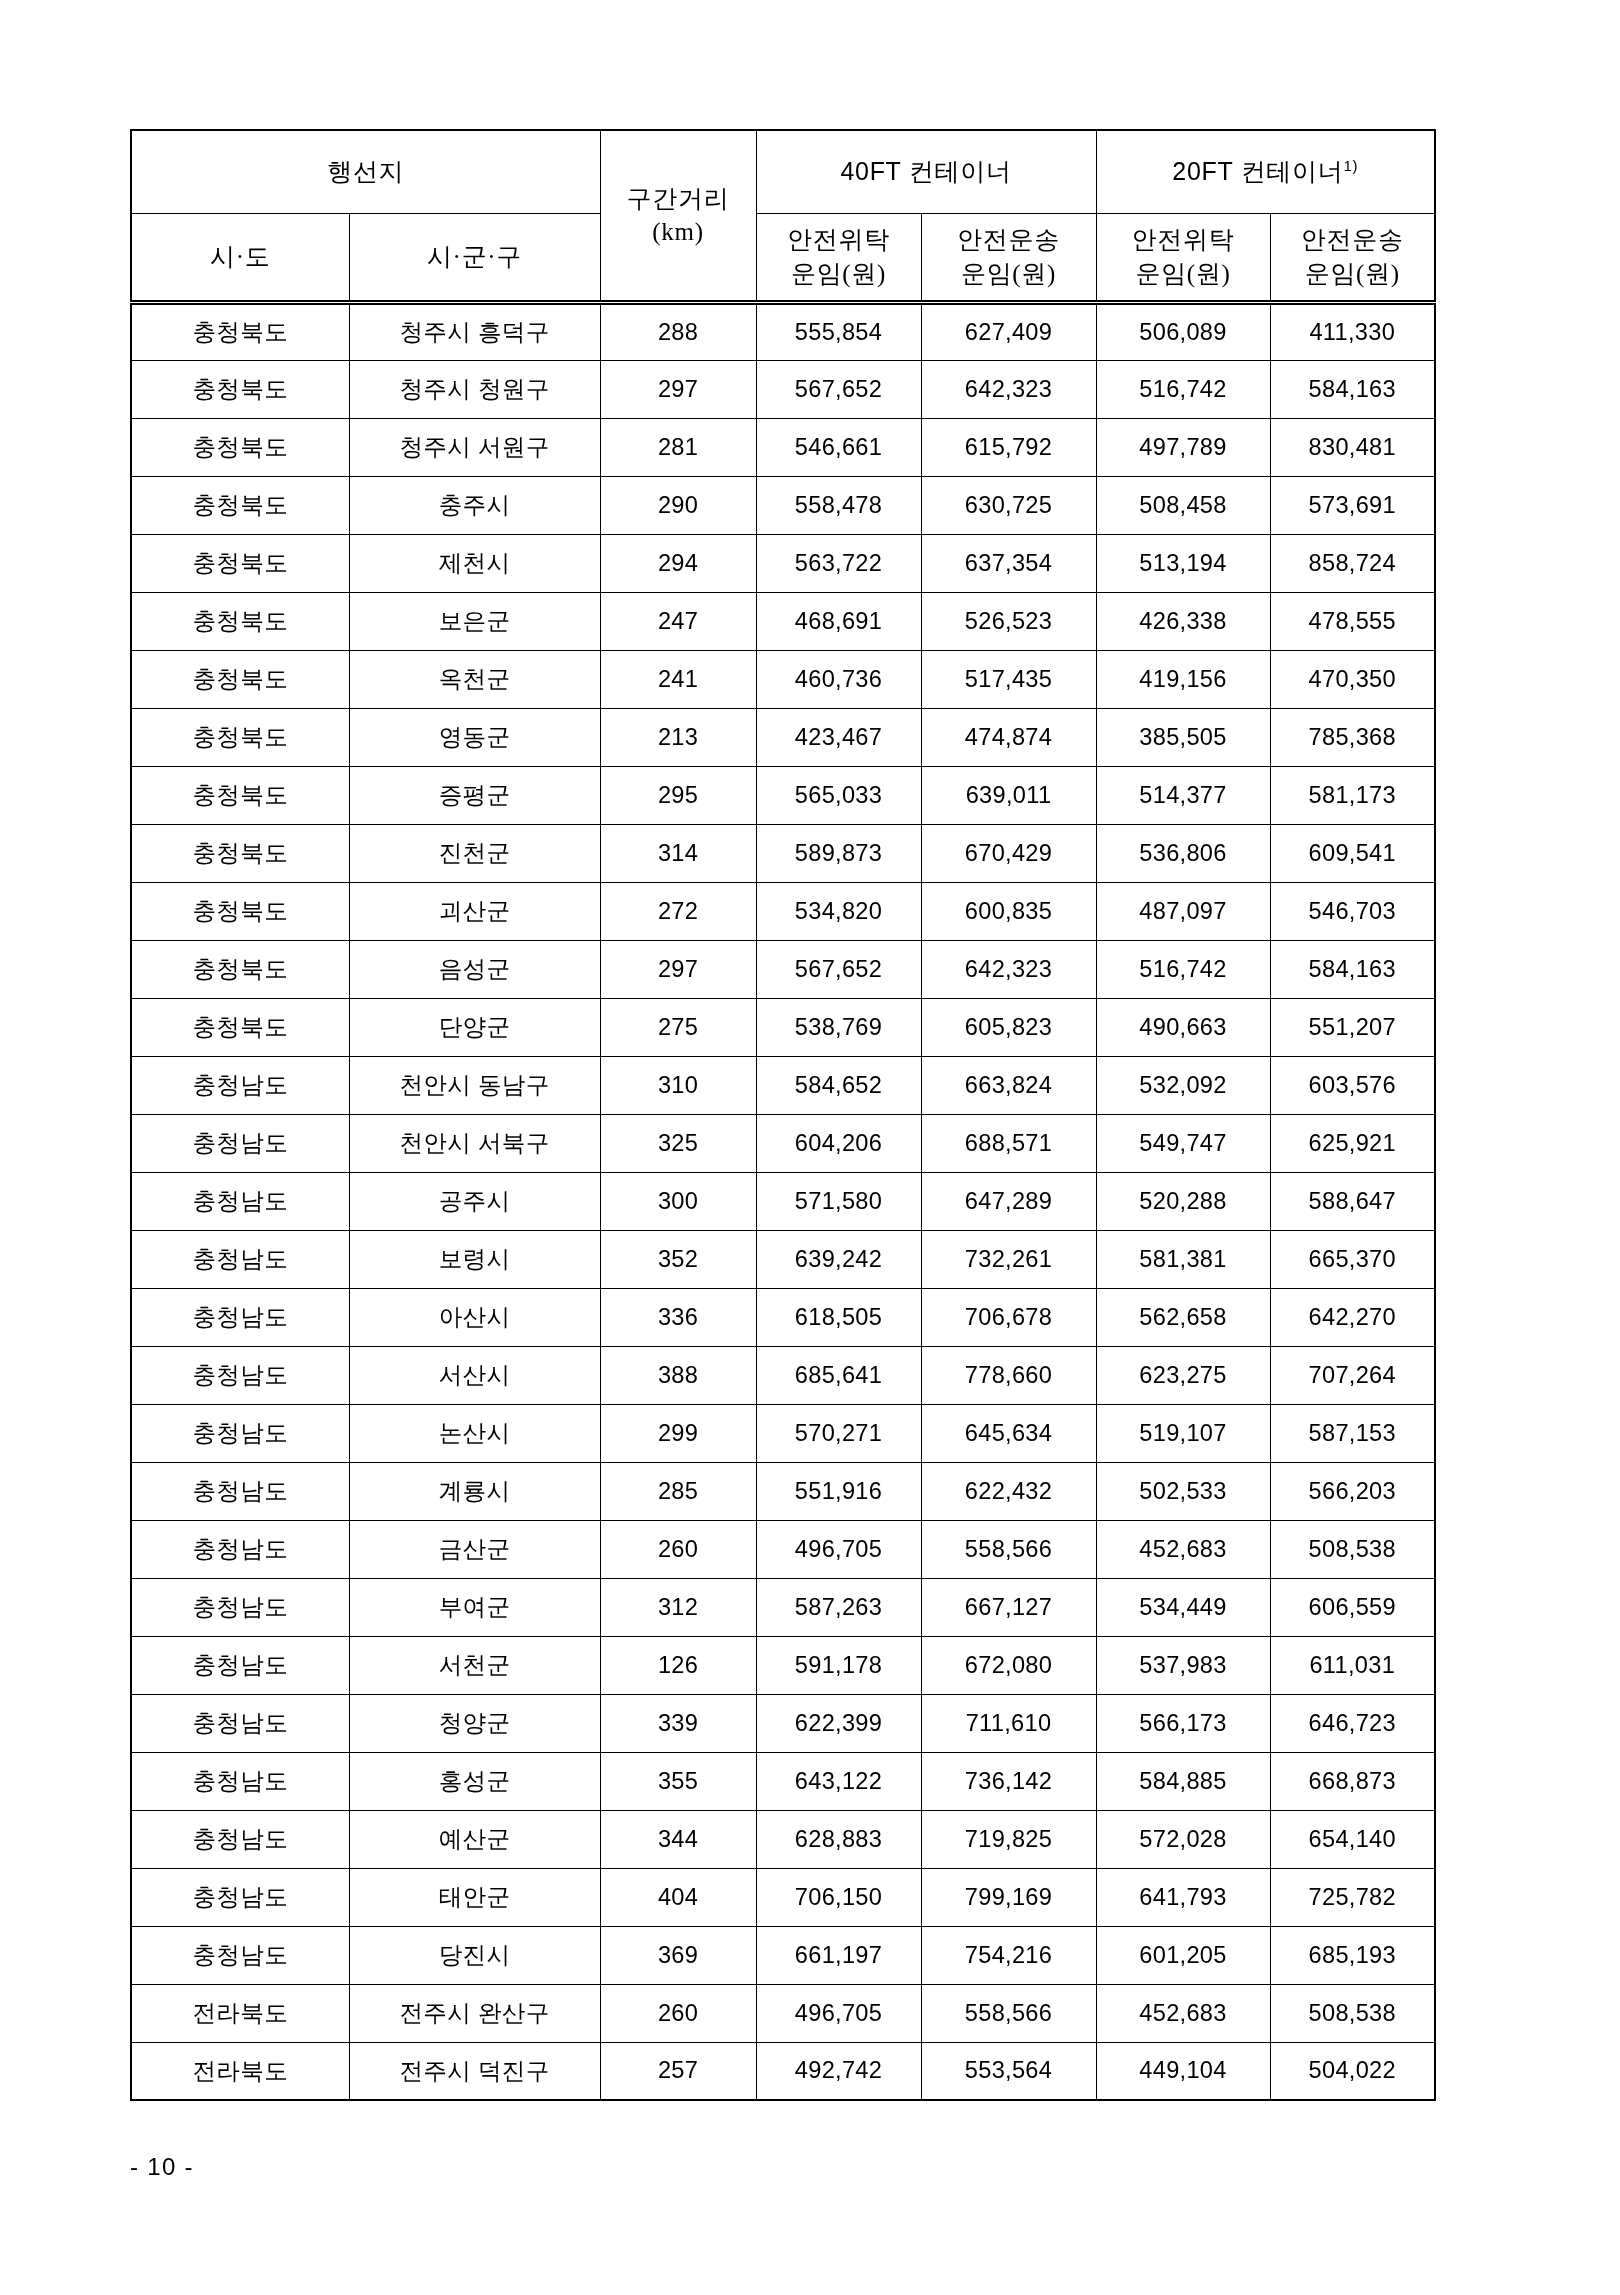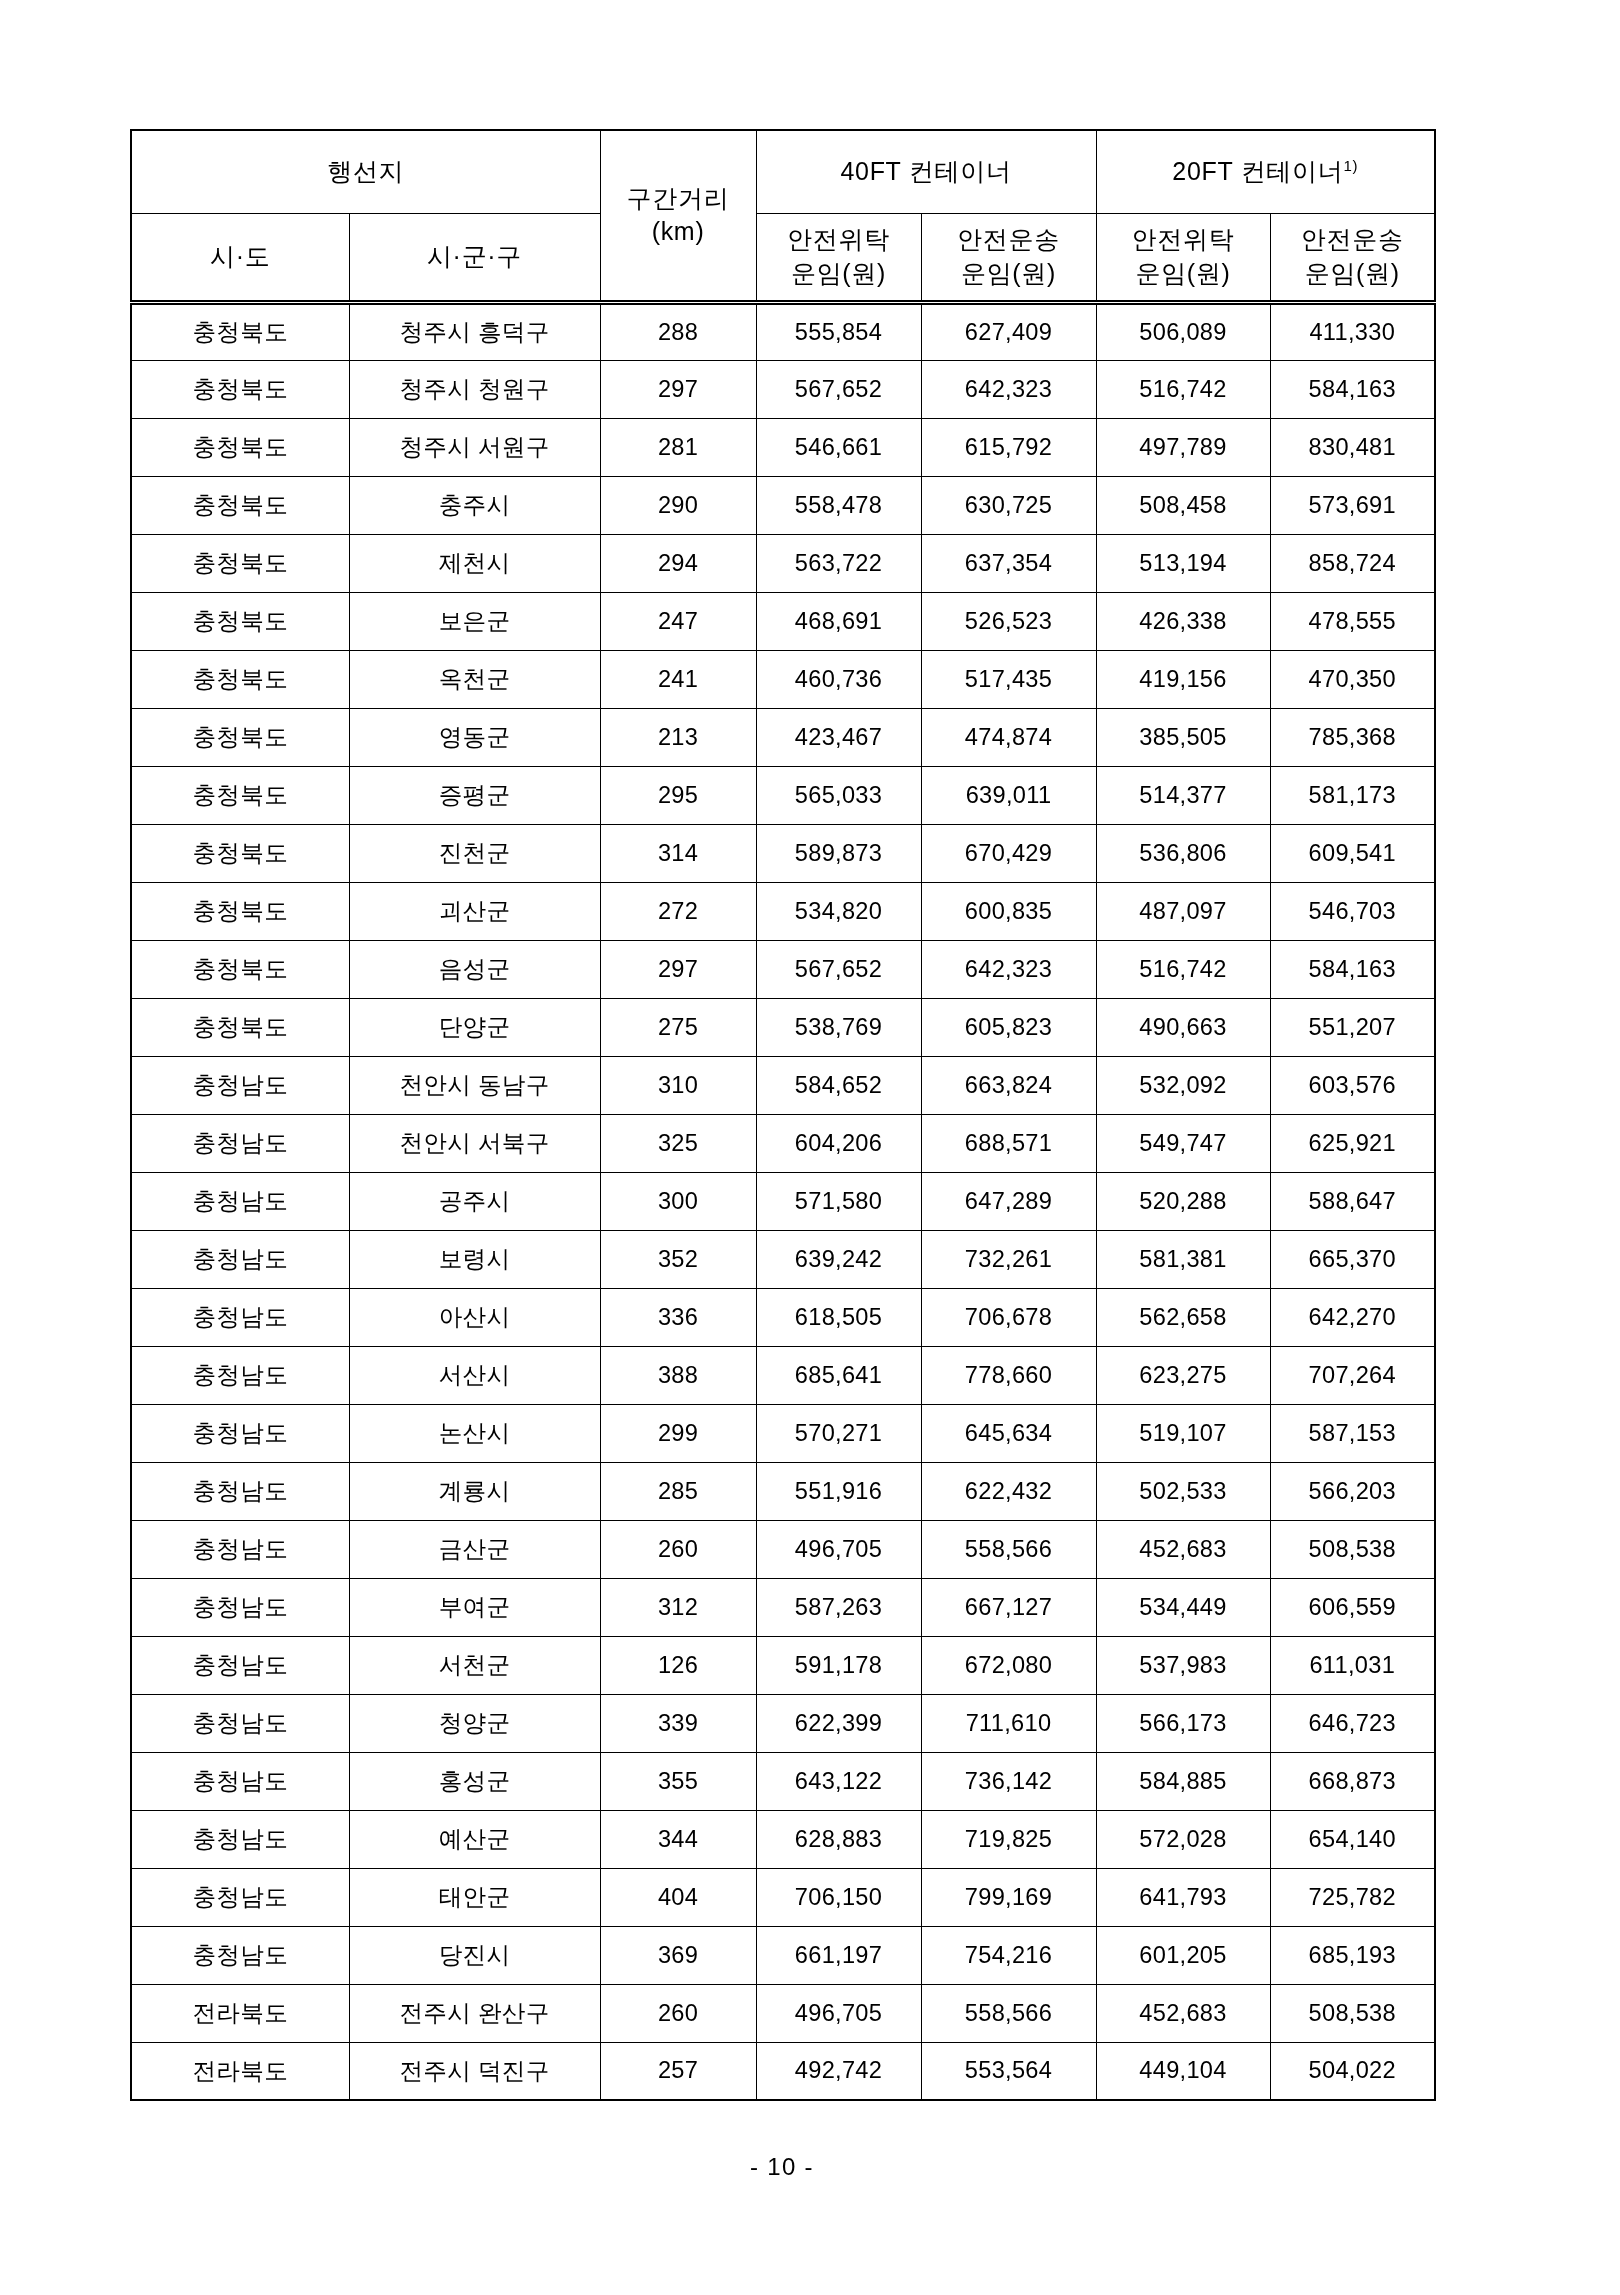--- a/index.html
+++ b/index.html
@@ -31,39 +31,39 @@
   }
   thead th {
     font-size:25px;
     line-height:1.35;
     letter-spacing:0.7px;
   }
   thead tr.h1 { height:83px;margin-top:46px; }
   thead tr.h2 { height:89px; }
   thead tr.h2 th, thead th.dist-cell {
     border-bottom:5.2px double #000000;
+    font-family:Liberation Serif, serif;
   }
   .pre { white-space:pre-line; }
   tbody tr { height:58px; }
   tbody td {
     font-size:23.6px;
     letter-spacing:0.3px;
   }
   tbody tr:last-child td { border-bottom:2.6px solid #000000; }
   sup.fn {
     font-size:15px;
     vertical-align:super;
     line-height:0;
   }
   .pageno {
     position:absolute;
     left:130px;
     width:1304px;
     top:2153px;
-    text-align:center;
     font-size:24px;
     letter-spacing:1.3px;
   }
 </style>
 </head>
 <body>
 
 <div class="page">
 
   <table class="fare">

